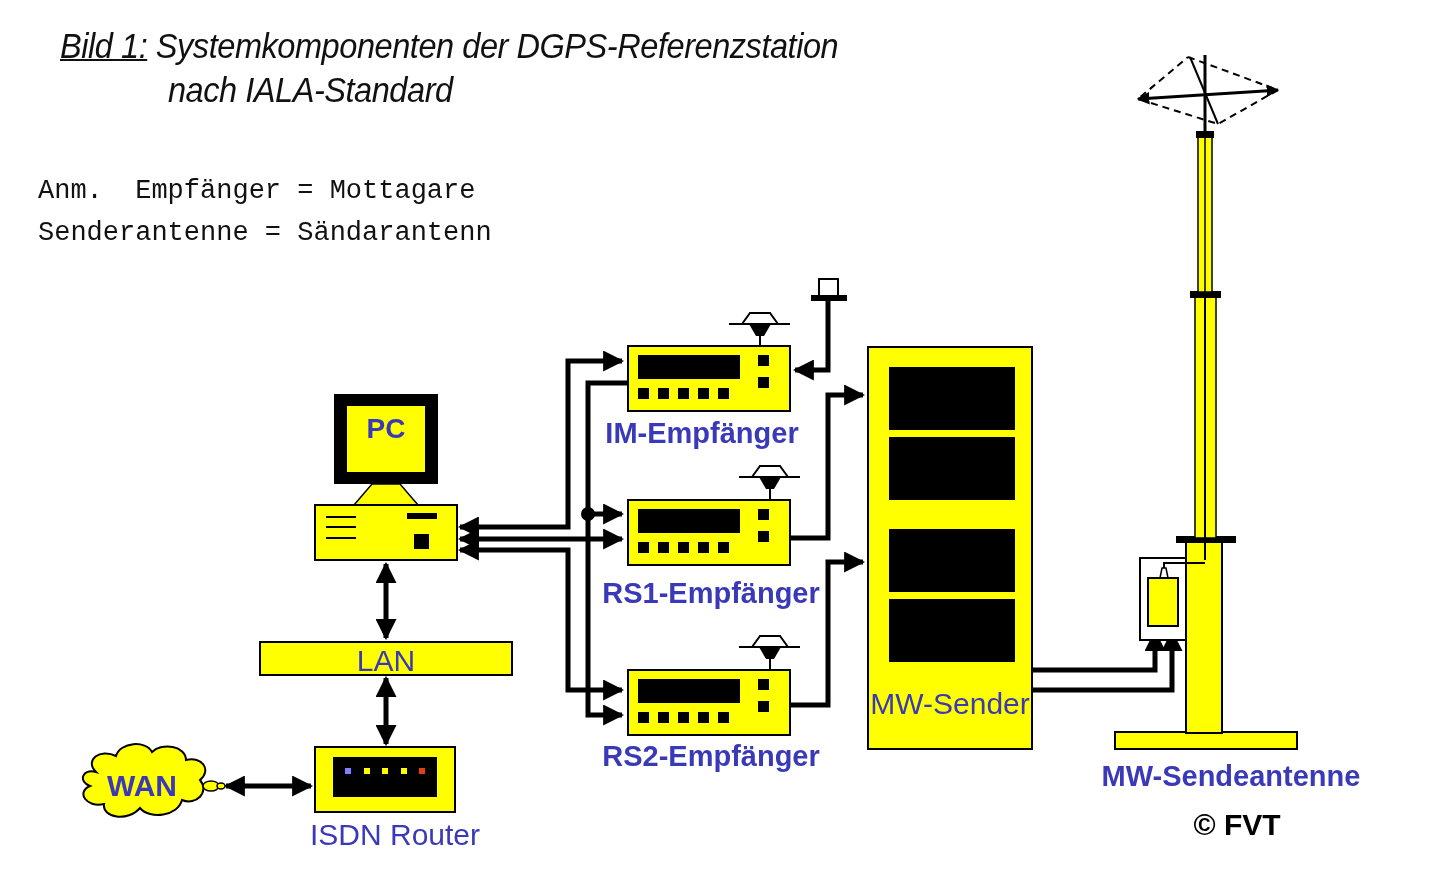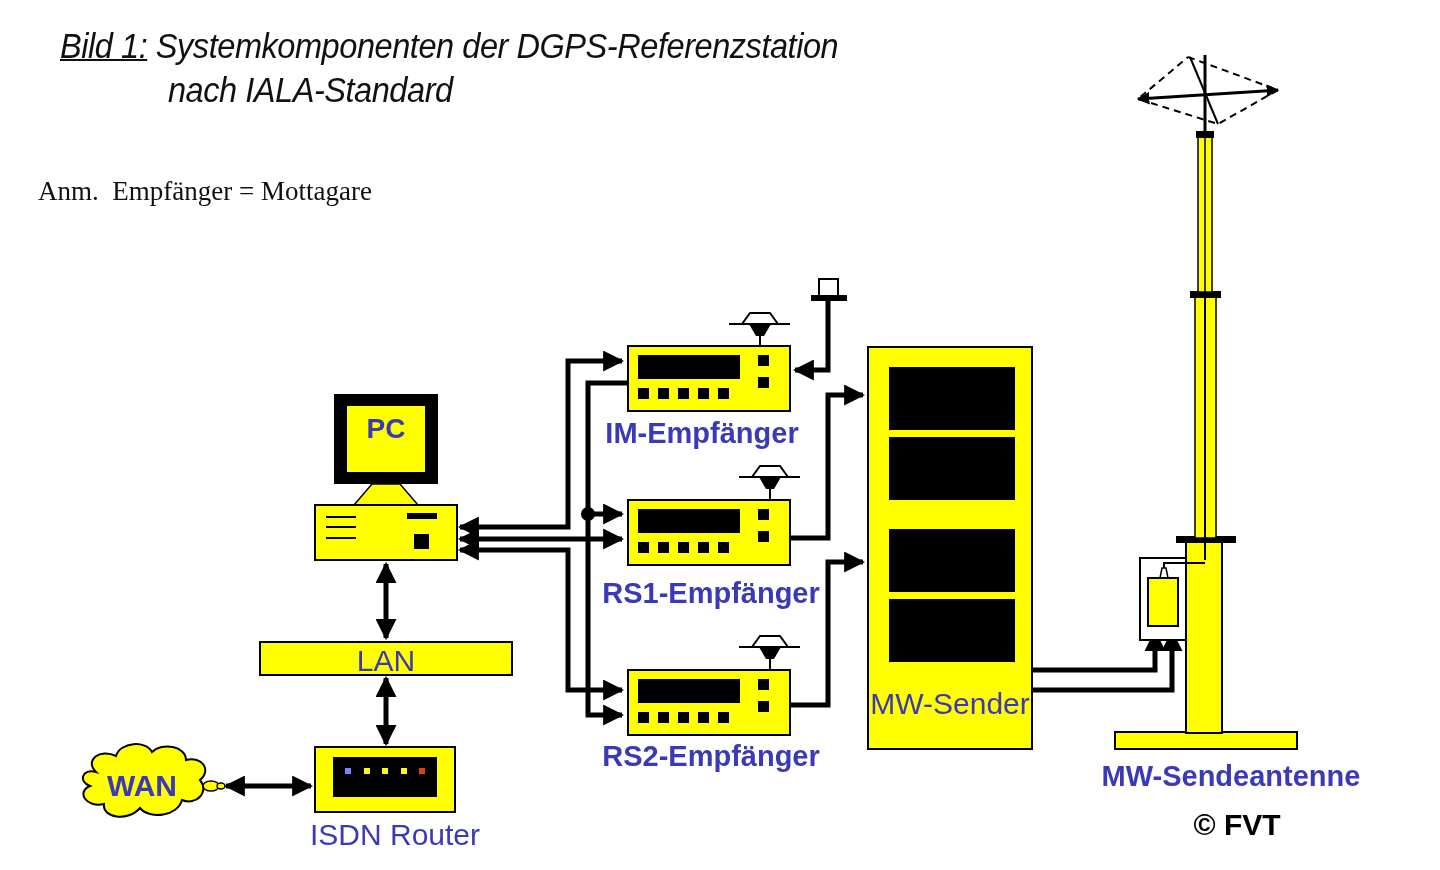--- a/index.html
+++ b/index.html
@@ -1,36 +1,37 @@
 <!DOCTYPE html>
 <html><head>
 <meta charset="utf-8">
 <style>
   html, body { margin: 0; padding: 0; background: #ffffff; }
   body { width: 1440px; height: 870px; position: relative; overflow: hidden; font-family: "Liberation Sans", sans-serif; }
   .title { position: absolute; left: 60px; top: 24px; font-family: "Liberation Sans", sans-serif; font-style: italic; font-size: 35px; color: #111; line-height: 44px; letter-spacing: -0.5px; transform: scaleX(0.93); transform-origin: left top; }
   .title .prefix { text-decoration: underline; text-decoration-thickness: 2px; }
   .title .line2 { display: block; padding-left: 116px; }
-  .note { position: absolute; left: 38px; top: 170px; font-family: Liberation Serif, serif; font-size: 27px; color: #111; line-height: 42px; }
+  .note { position: absolute; left: 38px; top: 170px; font-family: Liberation Mono, monospace; font-size: 27px; color: #111; line-height: 42px; }
   .note div { white-space: pre; }
   svg { position: absolute; left: 0; top: 0; }
   .lbl { font-family: "Liberation Sans", sans-serif; fill: #3a3ab8; }
   .lbl-bold { font-weight: bold; font-size: 29px; }
   .lbl-reg { font-size: 30px; }
 </style>
 </head>
 <body>
 
 <div class="title">
   <span class="prefix">Bild 1:</span><span> Systemkomponenten der DGPS-Referenzstation</span>
   <span class="line2">nach IALA-Standard</span>
 </div>
 
 <div class="note">
   <div>Anm.  Empfänger = Mottagare</div>
+  <div>Senderantenne = Sändarantenn</div>
 </div>
 
 <svg width="1440" height="870" viewBox="0 0 1440 870">
   <defs>
     <marker id="ah" viewBox="0 0 10 10" refX="9" refY="5" markerWidth="4.2" markerHeight="4.2" orient="auto-start-reverse">
       <path d="M0,0 L10,5 L0,10 z" fill="#000"></path>
     </marker>
   </defs>
 
   <g>

